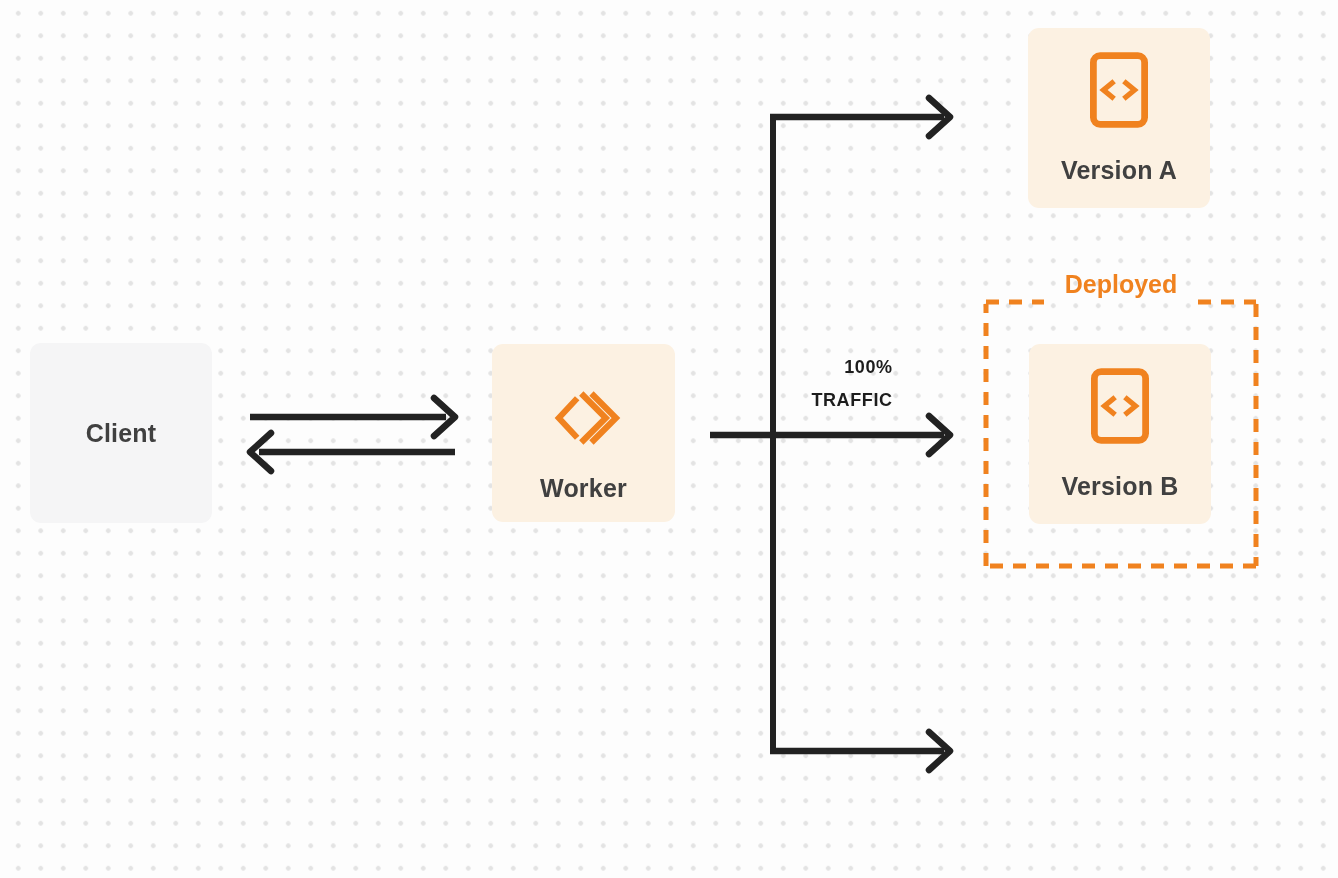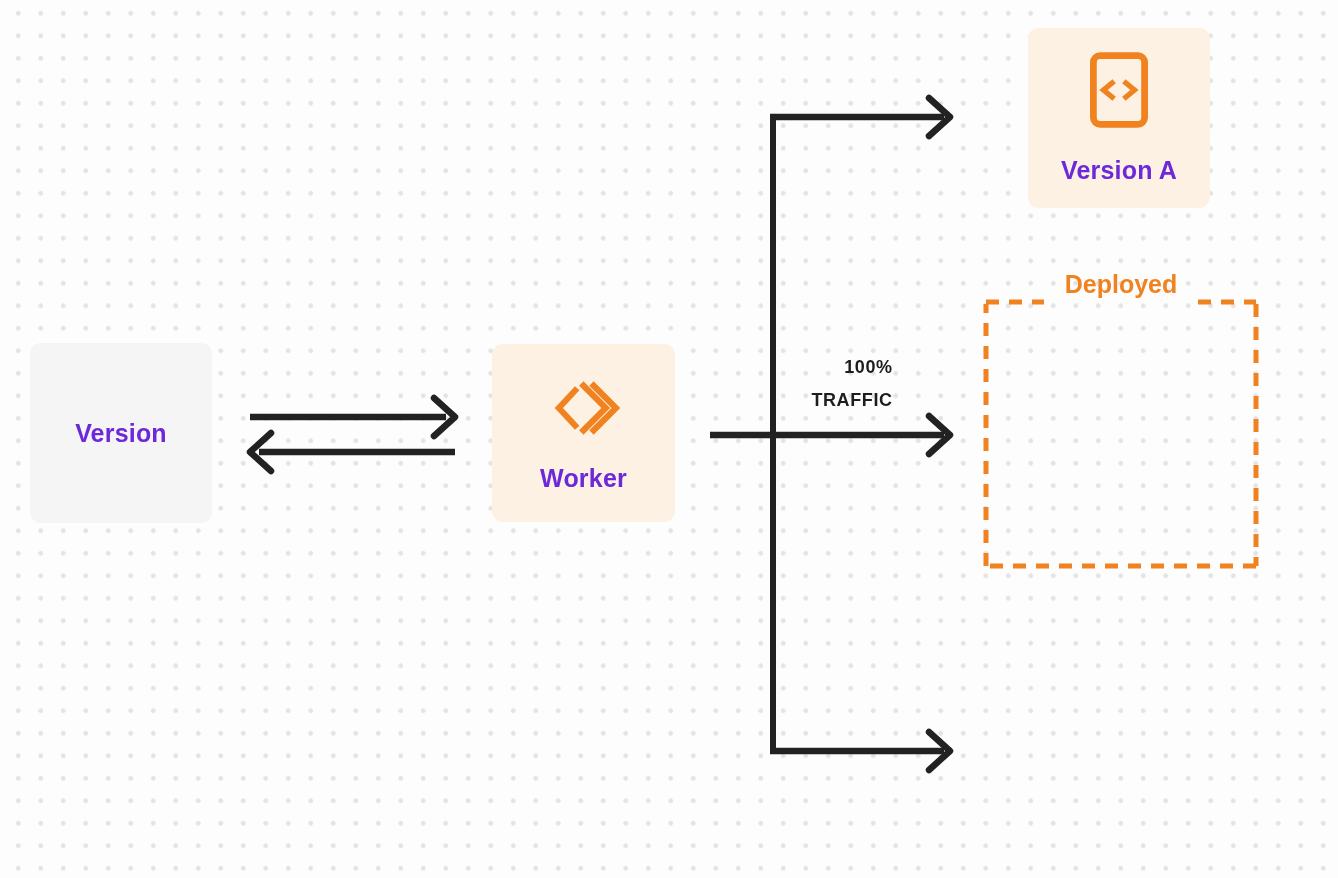--- a/index.html
+++ b/index.html
@@ -29,33 +29,33 @@
     display: flex;
     flex-direction: column;
     align-items: center;
     box-sizing: border-box;
   }
   .node-cream { background: #fcf1e2; }
   .node-gray  { background: #f5f5f6; }
   .node-label {
     font-size: 25px;
     font-weight: 700;
-    color: #6d28d9;
+    color: #404040;
     letter-spacing: 0.2px;
     white-space: nowrap;
   }
   .client-node {
     left: 30px; top: 343px;
     width: 182px; height: 180px;
     justify-content: center;
   }
   .worker-node {
     left: 492px; top: 344px;
     width: 183px; height: 178px;
-    padding-top: 30px;
+    padding-top: 40px;
   }
   .worker-node .node-label { margin-top: 22px; }
   .version-node {
     width: 182px; height: 180px;
     padding-top: 24px;
   }
   .version-node .node-label { margin-top: 28px; }
   .version-a-node { left: 1028px; top: 28px; }
   .version-b-node { left: 1029px; top: 344px; }
   .version-c-node { left: 1028px; top: 659px; }
@@ -112,21 +112,21 @@
     <g stroke="#f0821f" stroke-width="5" fill="none" stroke-dasharray="13 10">
       <path d="M986,302 H1044"></path>
       <path d="M1198,302 H1256"></path>
       <path d="M1256,304 V566"></path>
       <path d="M1256,566 H986"></path>
       <path d="M986,566 V304"></path>
     </g>
   </svg>
 
   <div class="node node-gray client-node">
-    <div class="node-label">Version</div>
+    <div class="node-label">Client</div>
   </div>
 
   <div class="node node-cream worker-node">
     <svg class="icon-box" width="86" height="68" viewBox="0 0 100 100" preserveAspectRatio="xMidYMid meet" xmlns="http://www.w3.org/2000/svg" fill="none" stroke="#f0821f" stroke-width="9">
       <path d="M40,21 L13,50 L40,79"></path>
       <path d="M46,14 L82,50 L46,86"></path>
       <path d="M61,14 L97,50 L61,86"></path>
     </svg>
     <div class="node-label">Worker</div>
   </div>
@@ -140,15 +140,23 @@
 
   <div class="node node-cream version-node version-a-node">
     <svg class="icon-box" width="58" height="76" viewBox="0 0 60 78" xmlns="http://www.w3.org/2000/svg" fill="none" stroke="#f0821f">
       <rect x="3.5" y="3.5" width="53" height="71" rx="7" stroke-width="7"></rect>
       <path d="M25,30 L14,39 L25,48" stroke-width="5.5" stroke-linejoin="miter"></path>
       <path d="M35,30 L46,39 L35,48" stroke-width="5.5" stroke-linejoin="miter"></path>
     </svg>
     <div class="node-label">Version A</div>
   </div>
 
+  <div class="node node-cream version-node version-b-node">
+    <svg class="icon-box" width="58" height="76" viewBox="0 0 60 78" xmlns="http://www.w3.org/2000/svg" fill="none" stroke="#f0821f">
+      <rect x="3.5" y="3.5" width="53" height="71" rx="7" stroke-width="7"></rect>
+      <path d="M25,30 L14,39 L25,48" stroke-width="5.5" stroke-linejoin="miter"></path>
+      <path d="M35,30 L46,39 L35,48" stroke-width="5.5" stroke-linejoin="miter"></path>
+    </svg>
+    <div class="node-label">Version B</div>
+  </div>
 
 
 </div>
 
 </body></html>

